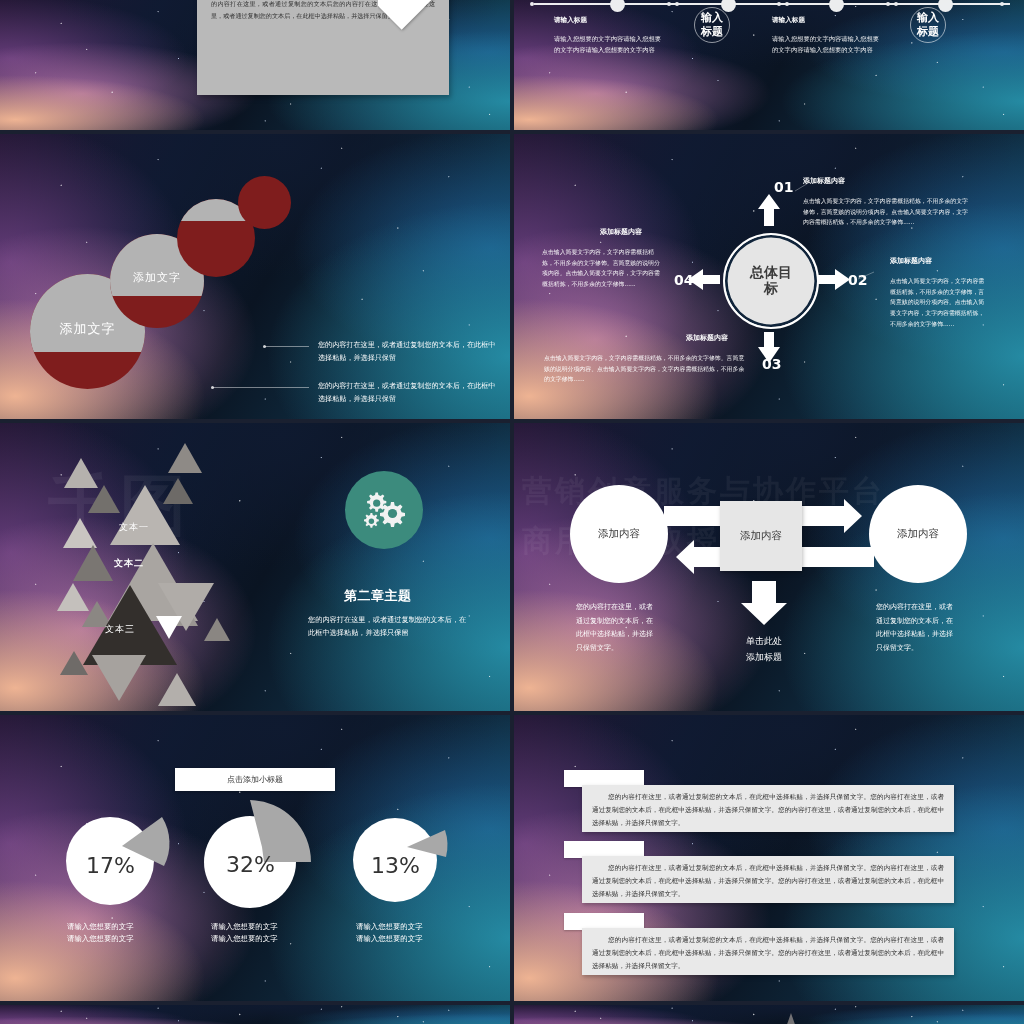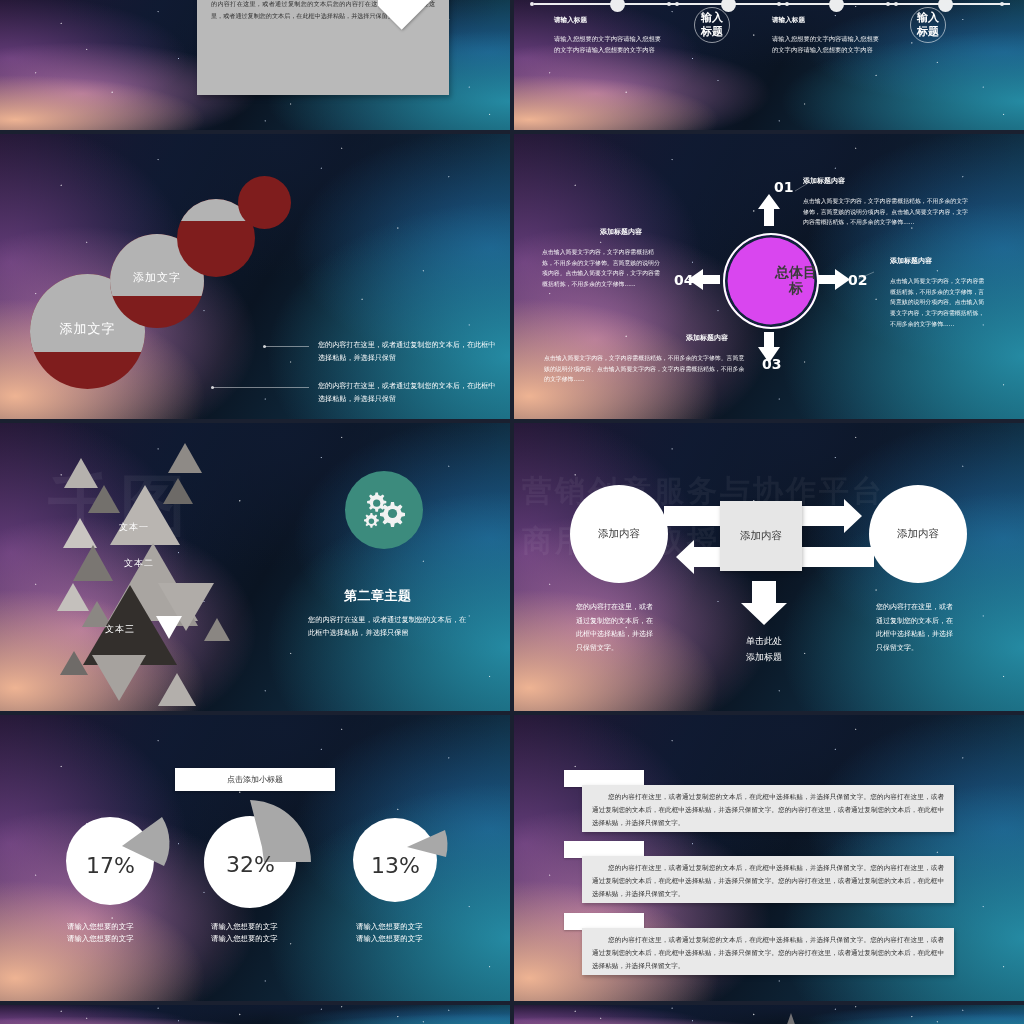--- a/index.html
+++ b/index.html
@@ -67,23 +67,23 @@
   .ocirc{position:absolute;border-radius:50%;background:#7f1d1d;overflow:hidden;
          display:flex;align-items:center;justify-content:center;}
   .ocirc .band{position:absolute;left:0;right:0;background:#b3b3b3;}
   .ocirc .lbl{position:relative;color:#fff;font-size:13px;letter-spacing:1px;}
   .ocirc .lbl.sm{font-size:11px;}
   .leadline{position:absolute;height:1px;background:rgba(255,255,255,.45);}
   .leaddot{position:absolute;width:3px;height:3px;border-radius:50%;background:rgba(255,255,255,.8);}
   .s3-txt{position:absolute;color:#fff;font-size:7.1px;line-height:1.85;width:180px;}
 
   
-  .goal{position:absolute;width:92px;height:92px;border-radius:50%;background:#d946ef;
+  .goal{position:absolute;width:92px;height:92px;border-radius:50%;background:#e5e5e5;
         border:2.2px solid #fff;box-shadow:0 0 0 2.6px #10243a inset;
-        display:flex;align-items:center;justify-content:flex-end;}
+        display:flex;align-items:center;justify-content:center;}
   .goal span{color:#3b3b3b;font-size:14px;font-weight:bold;line-height:1.12;text-align:center;width:42px;}
   .num{position:absolute;color:#fff;font-size:14px;font-weight:bold;}
   .g-head{position:absolute;color:#fff;font-size:7px;font-weight:bold;}
   .g-body{position:absolute;color:#fff;font-size:5.9px;line-height:1.8;opacity:.96;}
 
   
   .tri{position:absolute;width:0;height:0;}
   .tri.up{border-left-style:solid;border-right-style:solid;border-bottom-style:solid;
           border-left-color:transparent;border-right-color:transparent;}
   .tri.dn{border-left-style:solid;border-right-style:solid;border-top-style:solid;
@@ -265,21 +265,21 @@
     <div class="tri up" style="left:83px;top:162px;border-left-width:47px;border-right-width:47px;border-bottom-width:80px;border-bottom-color:#332f2c;"></div>
     <div class="tri up" style="left:172px;top:180px;border-left-width:13px;border-right-width:13px;border-bottom-width:23px;border-bottom-color:#9a9692;"></div>
     <div class="tri dn" style="left:158px;top:160px;border-left-width:28px;border-right-width:28px;border-top-width:48px;border-top-color:#b0acа8;border-top-color:#b0aca8;"></div>
     <div class="tri dn" style="left:156px;top:193px;border-left-width:13px;border-right-width:13px;border-top-width:23px;border-top-color:#ffffff;"></div>
     <div class="tri up" style="left:204px;top:195px;border-left-width:13px;border-right-width:13px;border-bottom-width:23px;border-bottom-color:#8a8682;"></div>
     <div class="tri dn" style="left:92px;top:232px;border-left-width:27px;border-right-width:27px;border-top-width:46px;border-top-color:#a6a29e;"></div>
     <div class="tri up" style="left:60px;top:228px;border-left-width:14px;border-right-width:14px;border-top-width:0;border-bottom-width:24px;border-bottom-color:#6f6b68;"></div>
     <div class="tri up" style="left:158px;top:250px;border-left-width:19px;border-right-width:19px;border-bottom-width:33px;border-bottom-color:#b3afab;"></div>
 
     <div class="tri-lbl" style="left:119px;top:98px;">文本一</div>
-    <div class="tri-lbl" style="left:124px;top:134px;">文本二</div>
+    <div class="tri-lbl" style="left:114px;top:134px;font-weight:bold;">文本二</div>
     <div class="tri-lbl" style="left:105px;top:200px;">文本三</div>
 
     <div class="gearcircle" style="left:345px;top:48px;">
       <svg width="46" height="40" viewBox="0 0 46 40">
         <g fill="#f2f2f2">
           <path d="M14.5 2.5 l2.4 0 .5 2.6 2.2 .9 2.1-1.6 1.7 1.7-1.6 2.1 .9 2.2 2.6 .5 0 2.4-2.6 .5-.9 2.2 1.6 2.1-1.7 1.7-2.1-1.6-2.2 .9-.5 2.6-2.4 0-.5-2.6-2.2-.9-2.1 1.6-1.7-1.7 1.6-2.1-.9-2.2-2.6-.5 0-2.4 2.6-.5 .9-2.2-1.6-2.1 1.7-1.7 2.1 1.6 2.2-.9z"></path>
           <circle cx="15.7" cy="13.2" r="3.6" fill="#3c8b7d"></circle>
           <path d="M30 12 l3 0 .7 3.4 2.8 1.2 2.8-2.1 2.2 2.2-2.1 2.8 1.2 2.8 3.4 .7 0 3-3.4 .7-1.2 2.8 2.1 2.8-2.2 2.2-2.8-2.1-2.8 1.2-.7 3.4-3 0-.7-3.4-2.8-1.2-2.8 2.1-2.2-2.2 2.1-2.8-1.2-2.8-3.4-.7 0-3 3.4-.7 1.2-2.8-2.1-2.8 2.2-2.2 2.8 2.1 2.8-1.2z"></path>
           <circle cx="31.5" cy="23.5" r="4.6" fill="#3c8b7d"></circle>
           <path d="M9.5 23 l1.8 0 .4 2 1.7 .7 1.6-1.2 1.3 1.3-1.2 1.6 .7 1.7 2 .4 0 1.8-2 .4-.7 1.7 1.2 1.6-1.3 1.3-1.6-1.2-1.7 .7-.4 2-1.8 0-.4-2-1.7-.7-1.6 1.2-1.3-1.3 1.2-1.6-.7-1.7-2-.4 0-1.8 2-.4 .7-1.7-1.2-1.6 1.3-1.3 1.6 1.2 1.7-.7z"></path>

